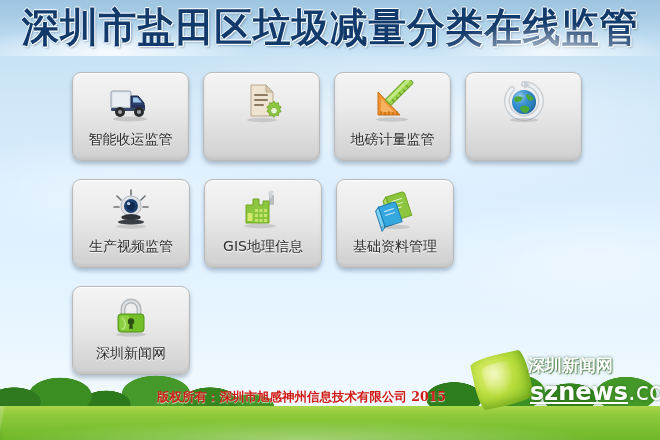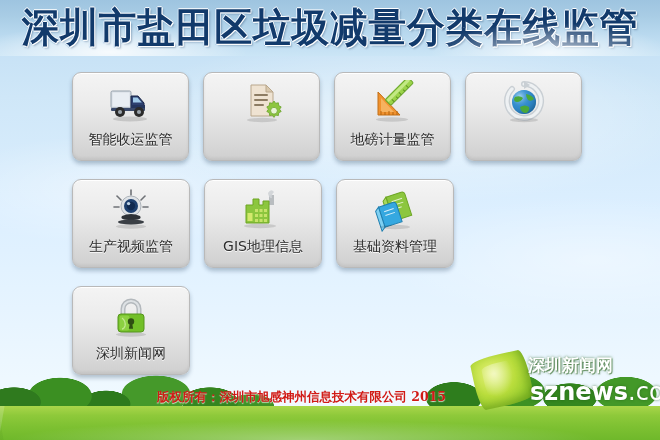--- a/index.html
+++ b/index.html
@@ -114,21 +114,21 @@
     font-weight:bold;font-size:17px;line-height:30px;color:#ffffff;
     letter-spacing:0px;white-space:nowrap;
     text-shadow:0 0 3px rgba(30,90,20,.75),1px 1px 0 rgba(40,100,25,.5);
   }
   .logo-en{
     position:absolute;left:56px;top:31px;
     font-family:"DejaVu Sans","Liberation Sans",sans-serif;
     font-size:24px;line-height:27px;color:#ffffff;white-space:nowrap;
     text-shadow:0 0 3px rgba(30,90,20,.7);
   }
-  .logo-en b{font-weight:bold;}
+  .logo-en b{font-weight:bold;text-decoration:underline;}
   .logo-en span{font-weight:normal;}
 
   
   .grid{position:absolute;left:72px;top:72px;width:510px;}
   .row{display:flex;gap:14px;margin-bottom:18px;}
   .tile{
     position:relative;width:118px;height:89px;box-sizing:border-box;
     border-radius:9px;
     background:linear-gradient(180deg,#f4f4f4 0%,#ebebeb 38%,#dcdcdc 72%,#cfcfcf 100%);
     border:1px solid #b9b9b9;

